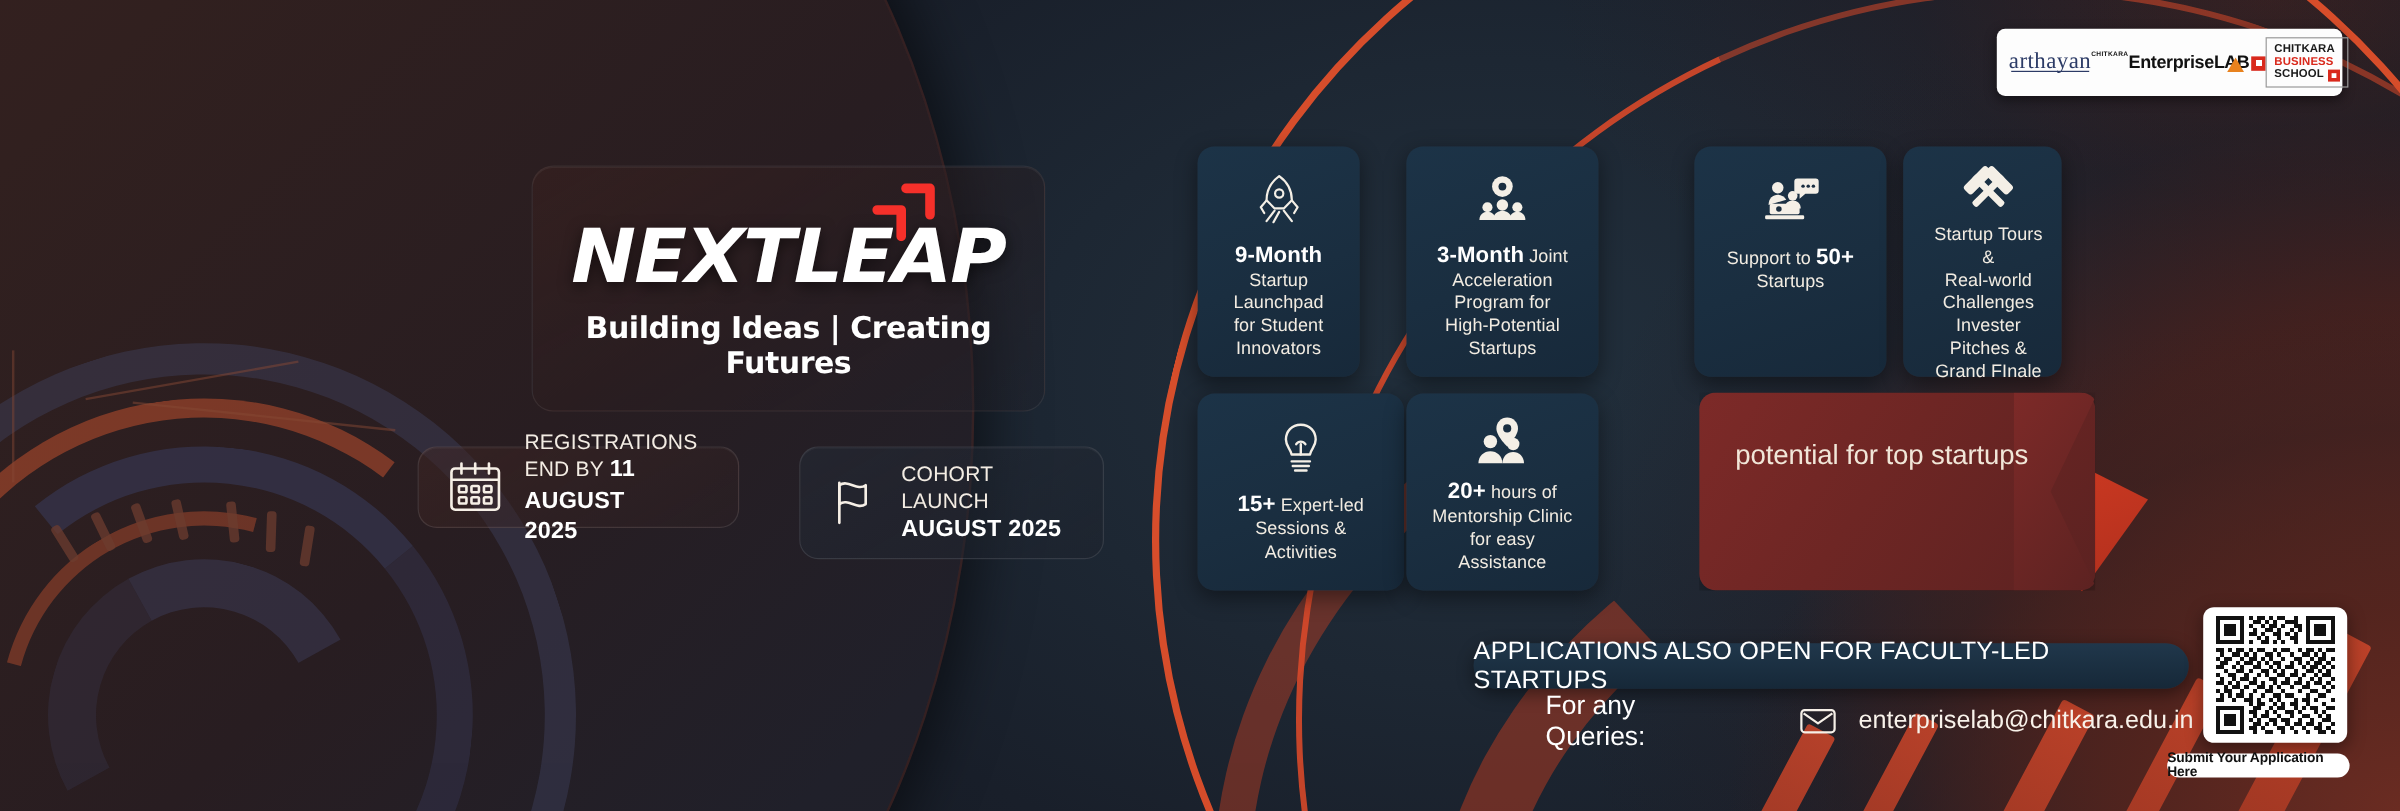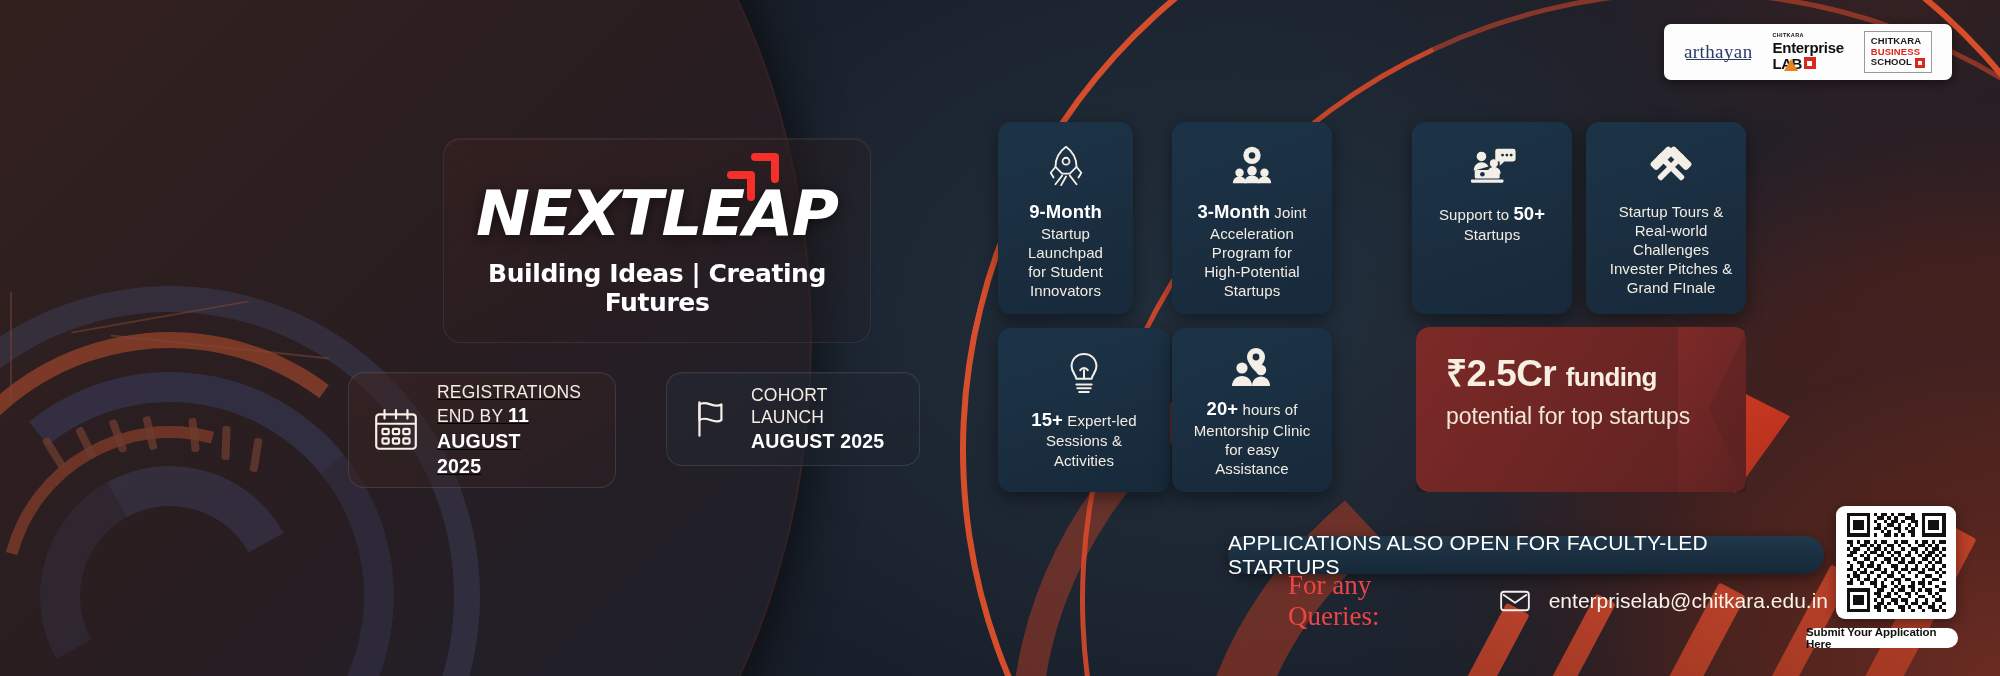--- a/index.html
+++ b/index.html
@@ -87,21 +87,21 @@
     justify-content:space-around; padding:0 10px;
     box-shadow:0 3px 10px rgba(0,0,0,.45);
   }
   .lg-arthayan{
     font-family:"Liberation Serif", serif; font-size:19px; color:#2c3b66; letter-spacing:.4px;
     position:relative; font-weight:400;
   }
   .lg-arthayan::after{
     content:""; position:absolute; left:2px; right:2px; bottom:3px; height:1.5px; background:#2c3b66;
   }
-  .lg-ent{ display:flex; flex-direction:column; line-height:1; }
+  .lg-ent{ display:flex; flex-direction:row; line-height:1; }
   .lg-ent-top{ font-size:5.5px; font-weight:700; letter-spacing:.3px; color:#111; }
   .lg-ent-mid{ font-size:15px; font-weight:700; color:#111; letter-spacing:-.3px; margin-top:1px;}
   .lg-ent-bot{ display:flex; align-items:center; gap:2px; margin-top:1px;}
   .lg-ent-lab{ font-size:15px; font-weight:800; color:#111; letter-spacing:-.5px; position:relative;}
   .lg-ent-lab .wedge{
     position:absolute; left:11px; bottom:0; width:0;height:0;
     border-left:7px solid transparent; border-right:7px solid transparent; border-bottom:12px solid #e8821e;
   }
   .redsq{ width:12px;height:12px;background:#d9291c; display:inline-flex;align-items:center;justify-content:center;}
   .redsq i{ width:5px;height:5px;background:#fff; display:block;}
@@ -131,22 +131,22 @@
     font-size:25px; font-weight:700; color:#fff; letter-spacing:-.4px;
   }
 
   
   .date-card{
     position:absolute; border-radius:16px;
     border:1px solid rgba(255,255,255,.10);
     display:flex; align-items:center; gap:16px; padding:0 22px;
     box-shadow: inset 0 1px 0 rgba(255,255,255,.04);
   }
-  #date-reg{ left:348px; top:372px; width:268px; height:116px;
-    background:linear-gradient(150deg, rgba(62,38,36,.55), rgba(44,32,35,.45));text-decoration:underline;}
+  #date-reg{ left:348px; top:372px; width:268px; height:68px;
+    background:linear-gradient(150deg, rgba(62,38,36,.55), rgba(44,32,35,.45));}
   #date-cohort{ left:638px; top:372px; width:254px; height:94px;
     background:linear-gradient(150deg, rgba(36,42,53,.6), rgba(30,35,45,.5));margin-left:28px;}
   .dc-text{ color:#f3ece3; font-size:17.5px; line-height:1.3; letter-spacing:.2px;}
   .dc-text b{ font-weight:700; font-size:19.5px; color:#fff;}
   .dc-text .lite{ font-weight:400; }
 
   
   .fcard{
     position:absolute; border-radius:14px;
     background:linear-gradient(160deg,#1c3347 0%,#1a2e40 55%,#17293a 100%);
@@ -154,21 +154,21 @@
     display:flex; flex-direction:column; align-items:center;
     padding:16px 10px 14px; text-align:center;
   }
   .fcard .ficon{ height:58px; display:flex; align-items:center; justify-content:center; margin-bottom:6px;}
   .fcard .ftext{ color:#f2ece2; font-size:15px; line-height:1.27; letter-spacing:.1px;}
   .fcard .ftext b{ font-weight:700; font-size:18.5px; color:#fff;}
 
   #f-9month  { left:998px; top:122px; width:135px; height:192px; }
   #f-3month  { left:1172px; top:122px; width:160px; height:192px; }
   #f-50      { left:1412px; top:122px; width:160px; height:192px; }
-  #f-tours   { left:1586px; top:122px; width:160px; height:192px;padding-left:20px; }
+  #f-tours   { left:1586px; top:122px; width:132px; height:192px;padding-left:20px; }
   #f-15      { left:998px; top:328px; width:172px; height:164px; }
   #f-20      { left:1172px; top:328px; width:160px; height:164px; }
 
   
   .fund{
     position:absolute; left:1416px; top:327px; width:330px; height:165px;
   }
   .fund-body{
     position:absolute; inset:0; border-radius:14px;
     background:linear-gradient(125deg,#7d2a28 0%,#6e2624 45%,#5c2221 100%);
@@ -199,21 +199,21 @@
     background:linear-gradient(180deg,#20374b 0%,#162838 100%);
     display:flex; align-items:center; justify-content:center;
     box-shadow:0 4px 14px rgba(0,0,0,.45);
   }
   .appbar span{ color:#fff; font-size:21px; letter-spacing:.2px; font-weight:400;}
 
   .queries{
     position:absolute; left:1288px; top:584px; width:540px; height:34px;
     display:flex; align-items:center; gap:18px;
   }
-  .q-label{ color:#ef4444; font-size:27px;font-family:Liberation Serif, serif;}
+  .q-label{ color:#ffffff; font-size:22px;}
   .q-mail{ color:#f8f2ea; font-size:21px;}
 
   
   .qr-box{
     position:absolute; left:1836px; top:506px; width:120px; height:113px;
     background:#fff; border-radius:9px; padding:7px;
     box-shadow:0 4px 14px rgba(0,0,0,.4);
   }
   .qr-grid{ width:100%; height:100%; }
   .qr-label{
@@ -461,21 +461,20 @@
       <span>for easy</span><br>
       <span>Assistance</span>
     </div>
   </div>
 
   <div class="fund">
     <div class="fund-tail"></div>
     <div class="fund-body"></div>
     <div class="fund-notch"></div>
     <div class="fund-txt">
-      <div class="fund-l1"><span>₹2.5Cr</span> <span class="sm">funding</span></div>
       <div class="fund-l2">potential for top startups</div>
     </div>
   </div>
 
   <div class="appbar">
     <span>APPLICATIONS ALSO OPEN FOR FACULTY-LED STARTUPS</span>
   </div>
 
   <div class="queries">
     <span class="q-label">For any Queries:</span>

